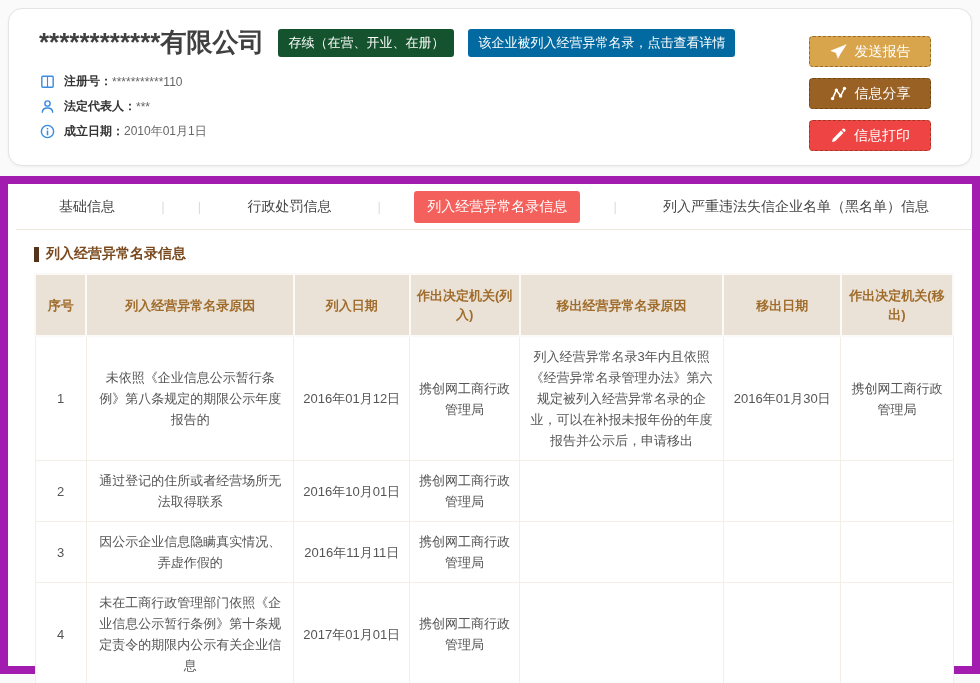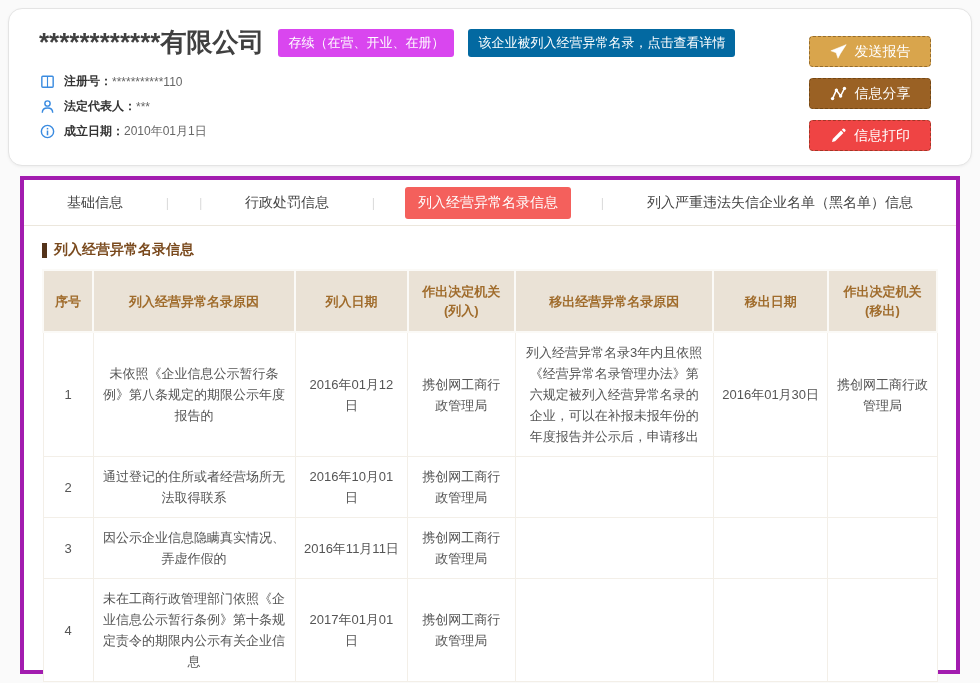--- a/index.html
+++ b/index.html
@@ -18,21 +18,21 @@
     height: 158px;
     background: #fff;
     border: 1px solid #e4e4e4;
     border-radius: 14px;
     box-shadow: 0 1px 3px rgba(0,0,0,0.05);
     padding: 16px 18px 0 30px;
   }
   .title-row { display: flex; align-items: center; gap: 14px; }
   .company-name { font-size: 26px; font-weight: bold; color: #404040; white-space: nowrap; }
   .badge { font-size: 13px; color: #fff; padding: 5px 10px; border-radius: 3px; white-space: nowrap; }
-  .badge-blue { background: #d946ef; cursor: default; text-align: right; }
+  .badge-blue { background: #14532d; cursor: default; text-align: right; }
   .badge-red  { background: #0369a1; cursor: pointer; }
 
   .info-list { margin-top: 9px; }
   .info-item { display: flex; align-items: center; height: 25px; font-size: 12px; }
   .info-icon { width: 17px; height: 17px; margin-right: 8px; flex: 0 0 auto; }
   .info-label { font-weight: bold; color: #333; }
   .info-value { color: #666; }
 
   .actions { position: absolute; top: 27px; right: 40px; display: flex; flex-direction: column; gap: 11px; }
   .action-btn {
@@ -41,24 +41,25 @@
     border: 1px dashed rgba(70,40,5,0.45);
     color: #fff; font-size: 14px;
     display: flex; align-items: center; justify-content: center; gap: 8px;
     cursor: pointer;
     font-family: "Liberation Sans", sans-serif;
   }
   .action-btn svg { flex: 0 0 auto; }
 
   
   .panel {
-    margin: 0 20px;
+    margin: 0 0;
     height: 498px;
-    border: 4px solid #a21caf;
+    border: 8px solid #a21caf;
     background: #fff;
+    padding-left: 8px;
   }
   .tab-bar {
     height: 46px;
     display: flex; align-items: center; justify-content: space-between;
     padding: 0 30px;
     border-bottom: 1px solid #ece7dd;
   }
   .tab { font-size: 14px; color: #444; padding: 7px 13px; cursor: pointer; white-space: nowrap; }
   .tab.active { background: #f4605c; color: #fff; border-radius: 3px; }
   .tab-divider { color: #ddd; font-size: 13px; }

